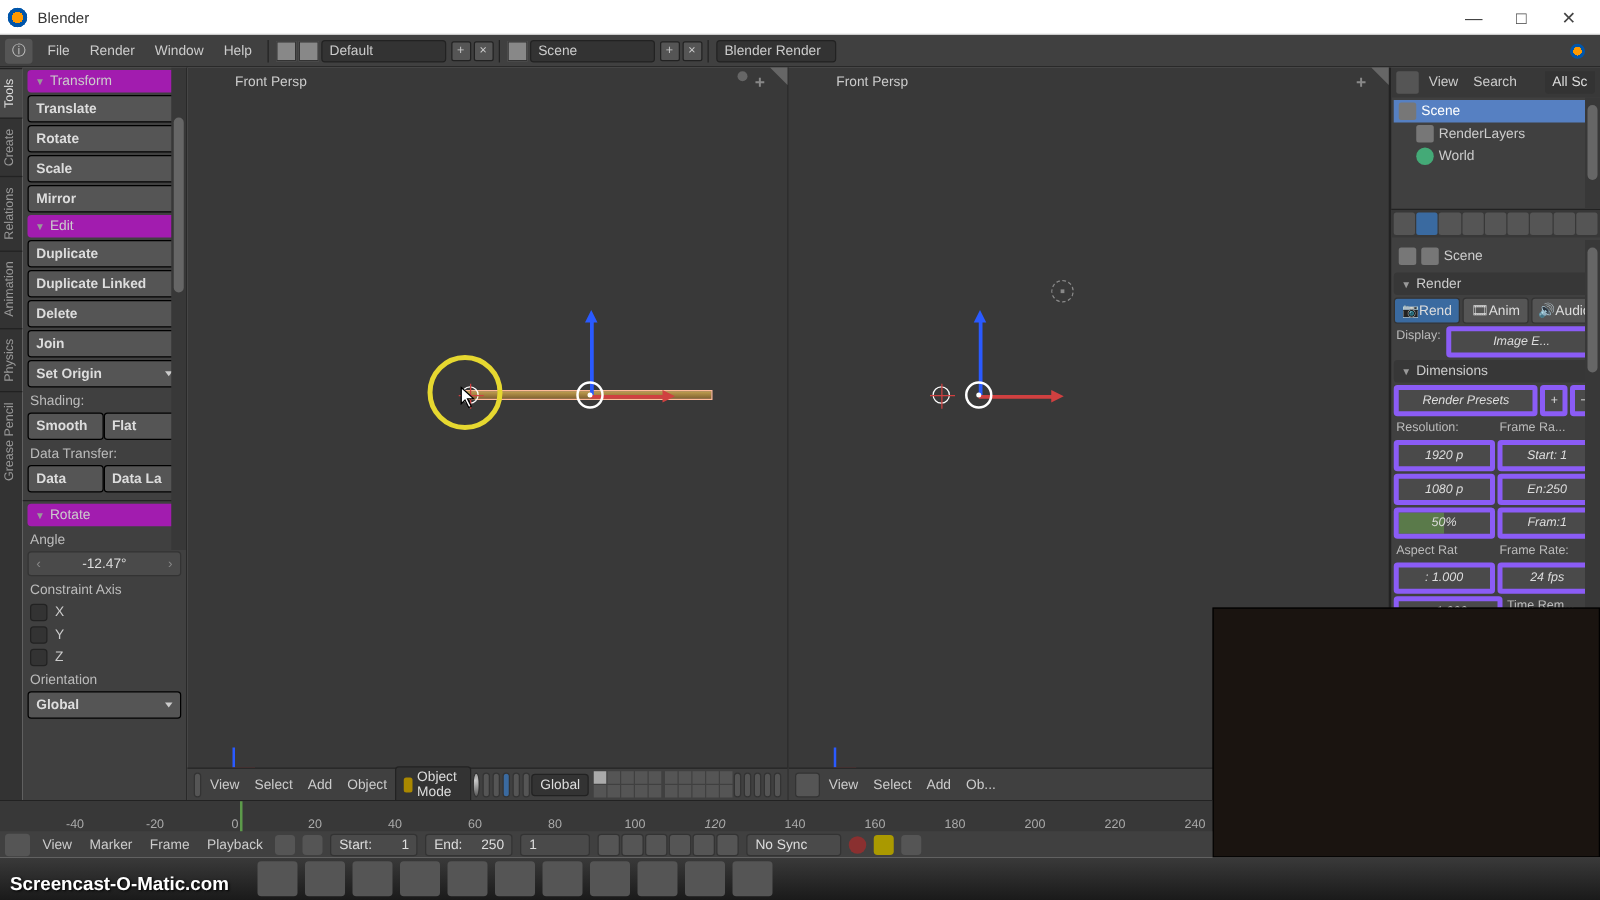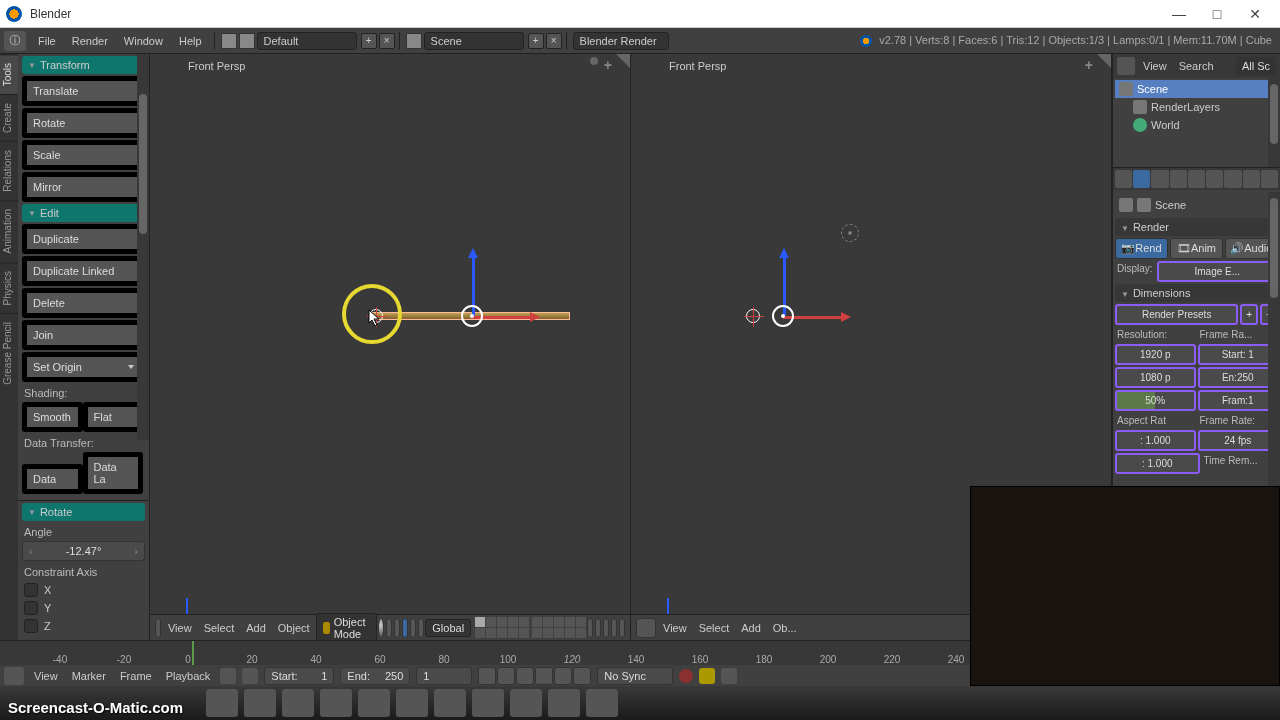--- a/index.html
+++ b/index.html
@@ -27,23 +27,23 @@
 
 .tool-tabs { width:18px; background:#333; display:flex; flex-direction:column; }
 .tool-tabs .tab { writing-mode:vertical-rl; transform:rotate(180deg); padding:8px 2px; color:#999; font-size:10px; border-bottom:1px solid #222; text-align:center; }
 .tool-tabs .tab.active { background:#484848; color:#ddd; }
 
 
 .left-panel { width:132px; background:#404040; border-right:1px solid #222; overflow:hidden; position:relative; }
 .left-panel .scroll-track { position:absolute; right:0; top:0; bottom:200px; width:12px; background:#383838; }
 .left-panel .scroll-thumb { position:absolute; right:2px; top:40px; width:8px; height:140px; background:#666; border-radius:4px; }
 .panel-section { padding:2px 4px; }
-.panel-header { background:#0f766e; color:#ccc; padding:3px 6px; border-radius:3px; margin-bottom:2px; display:flex; align-items:center; }
+.panel-header { background:#a21caf; color:#ccc; padding:3px 6px; border-radius:3px; margin-bottom:2px; display:flex; align-items:center; }
 .panel-header::before { content:"▼"; font-size:8px; margin-right:4px; color:#999; }
-.panel-btn { background:#555; color:#ddd; padding:4px 6px; border-radius:3px; margin-bottom:2px; border:5px solid #000000; }
+.panel-btn { background:#555; color:#ddd; padding:4px 6px; border-radius:3px; margin-bottom:2px; border:1px solid #000000;font-weight:bold; }
 .panel-btn.half { width:calc(50% - 1px); display:inline-block; }
 .panel-btn.drop::after { content:""; float:right; width:0; height:0; border-left:3px solid transparent; border-right:3px solid transparent; border-top:4px solid #ccc; margin-top:4px; }
 .panel-label { color:#bbb; padding:3px 2px; }
 .panel-slider { background:#4a4a4a; border:1px solid #333; border-radius:3px; padding:3px 6px; color:#ddd; margin-bottom:2px; text-align:center; position:relative; }
 .panel-chk { display:flex; align-items:center; padding:2px; color:#ccc; }
 .panel-chk .box { width:14px; height:14px; background:#333; border:1px solid #222; border-radius:3px; margin-right:6px; }
 
 
 .viewport-area { flex:1; display:flex; position:relative; }
 .viewport { flex:1; background:#393939; position:relative; border-right:1px solid #222; }
@@ -92,21 +92,21 @@
 
 .props { flex:1; padding:2px; position:relative; overflow:hidden; }
 .props-icons { height:22px; display:flex; gap:1px; margin-bottom:2px; }
 .props-icons .pi { width:18px; height:18px; background:#555; border-radius:2px; }
 .props-icons .pi.on { background:#3a6aa0; }
 .props .crumb { color:#ccc; padding:4px; display:flex; align-items:center; gap:4px; }
 .props .crumb .ico { width:14px; height:14px; background:#777; border-radius:2px; }
 .props .phead { background:#373737; color:#ccc; padding:3px 6px; border-radius:3px; margin:2px 0; }
 .props .phead::before { content:"▼"; font-size:8px; margin-right:4px; color:#999; }
 .props .row { display:flex; gap:2px; margin-bottom:2px; }
-.props .row .fld { flex:1; background:#4a4a4a; border:2px solid #8b5cf6; border-radius:3px; padding:3px 4px; color:#ddd; text-align:center; font-size:10px; }
+.props .row .fld { flex:1; background:#4a4a4a; border:4px solid #8b5cf6; border-radius:3px; padding:3px 4px; color:#ddd; text-align:center; font-size:10px;font-style:italic; }
 .props .btn-row { display:flex; gap:2px; margin-bottom:2px; }
 .props .btn-row .b { flex:1; background:#555; border:1px solid #333; border-radius:3px; padding:3px 2px; color:#ddd; text-align:center; font-size:9px; }
 .props .btn-row .b.on { background:#3a6aa0; }
 .props .lbl { color:#bbb; font-size:10px; padding:2px; }
 
 
 .timeline { position:absolute; bottom:34px; left:0; right:310px; height:46px; background:#404040; border-top:1px solid #222; }
 .timeline .track { height:24px; background:#383838; position:relative; }
 .timeline .tick { position:absolute; bottom:0; color:#aaa; font-size:10px; transform:translateX(-50%); }
 .timeline .cursor-line { position:absolute; top:0; width:2px; height:24px; background:#5c9a4a; }
@@ -158,21 +158,20 @@
       <span>Scene</span>
     </div>
   <div class="mini-btn">+</div>
   <div class="mini-btn">×</div>
   <div class="sep"></div>
   <div class="drop" style="width:96px">
       <span>Blender Render</span>
     </div>
   <div class="stats">
     <span style="display:inline-block;width:12px;height:12px;background:radial-gradient(circle,#f90 40%,#05a 41%);border-radius:50%;vertical-align:middle;margin-right:4px"></span>
-    <span>v2.78 | Verts:8 | Faces:6 | Tris:12 | Objects:1/3 | Lamps:0/1 | Mem:11.70M | Cube</span>
   </div>
 </div>
 
 <div class="main">
 
   <div class="tool-tabs">
     <div class="tab active">Tools</div>
     <div class="tab">Create</div>
     <div class="tab">Relations</div>
     <div class="tab">Animation</div>

